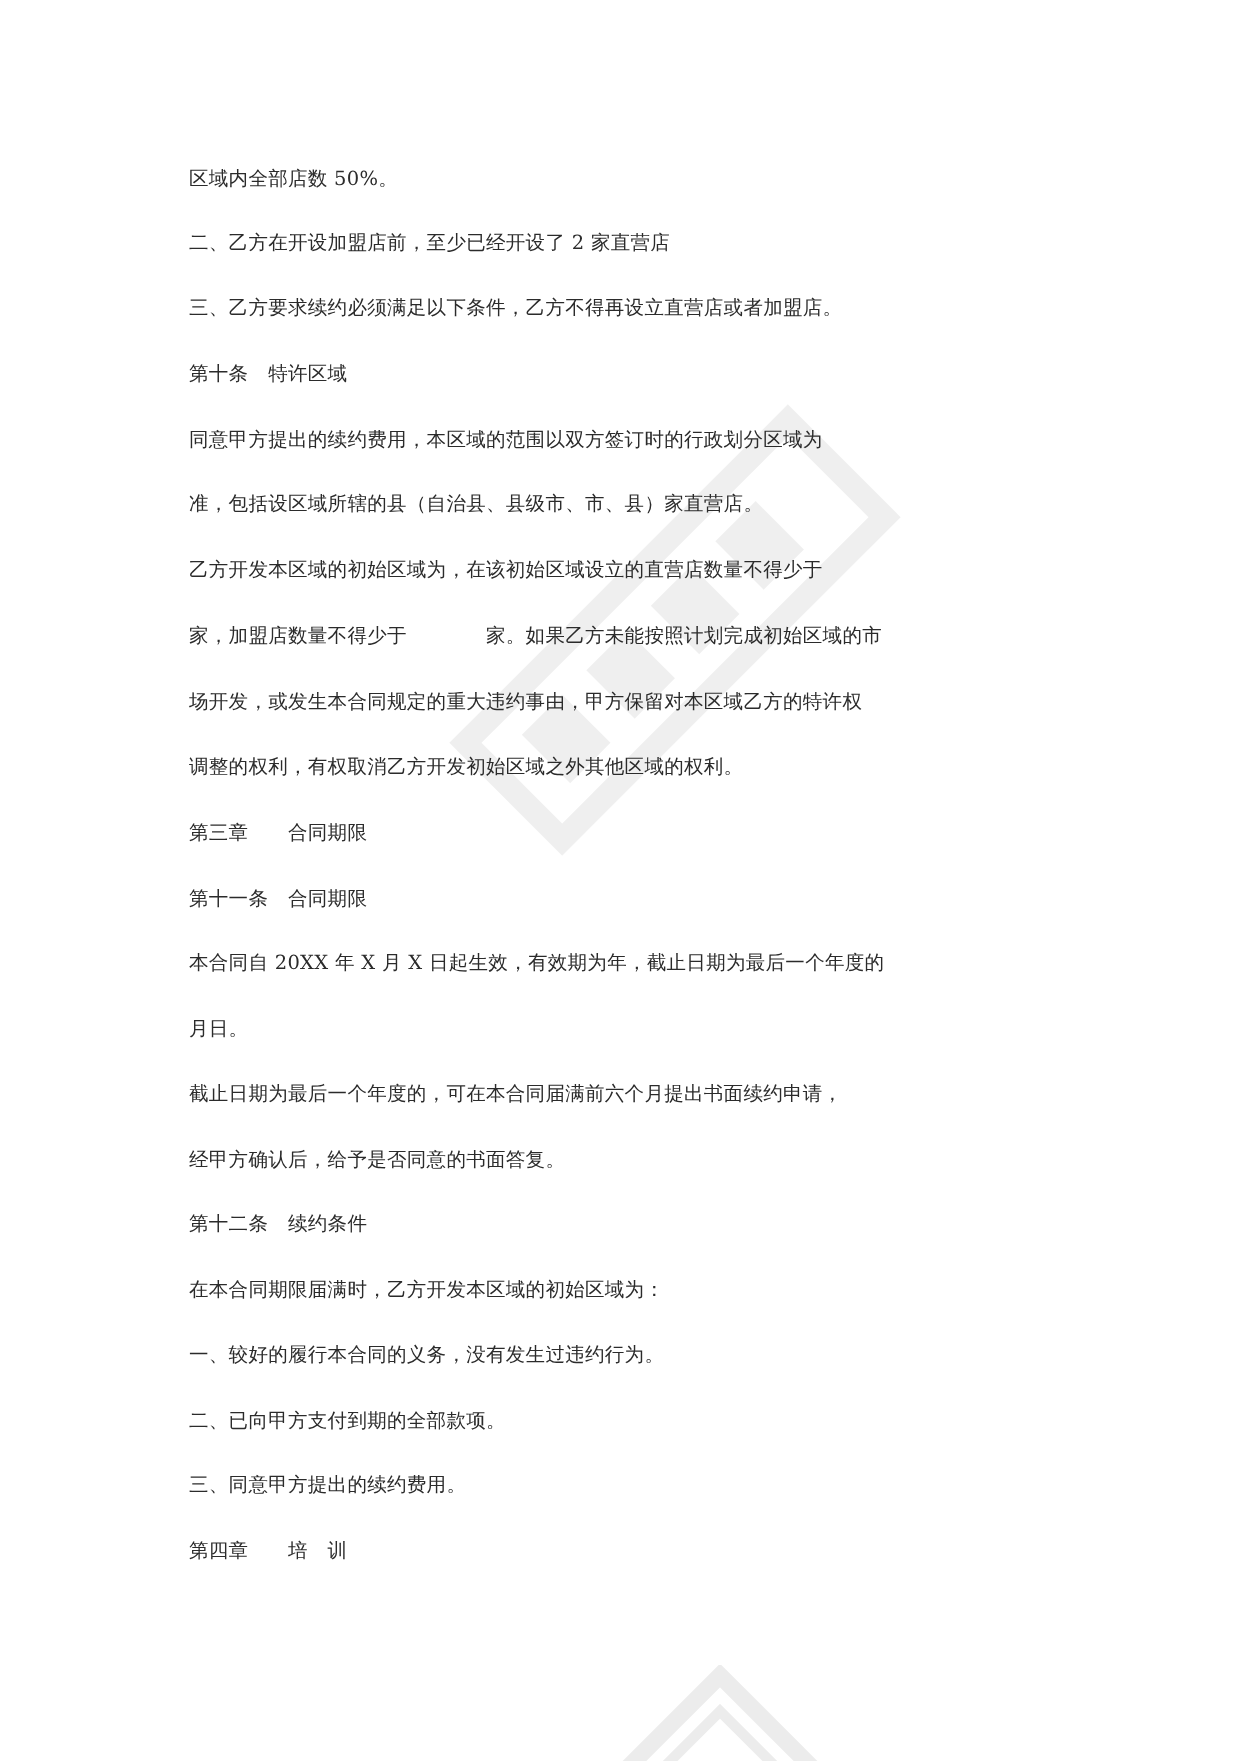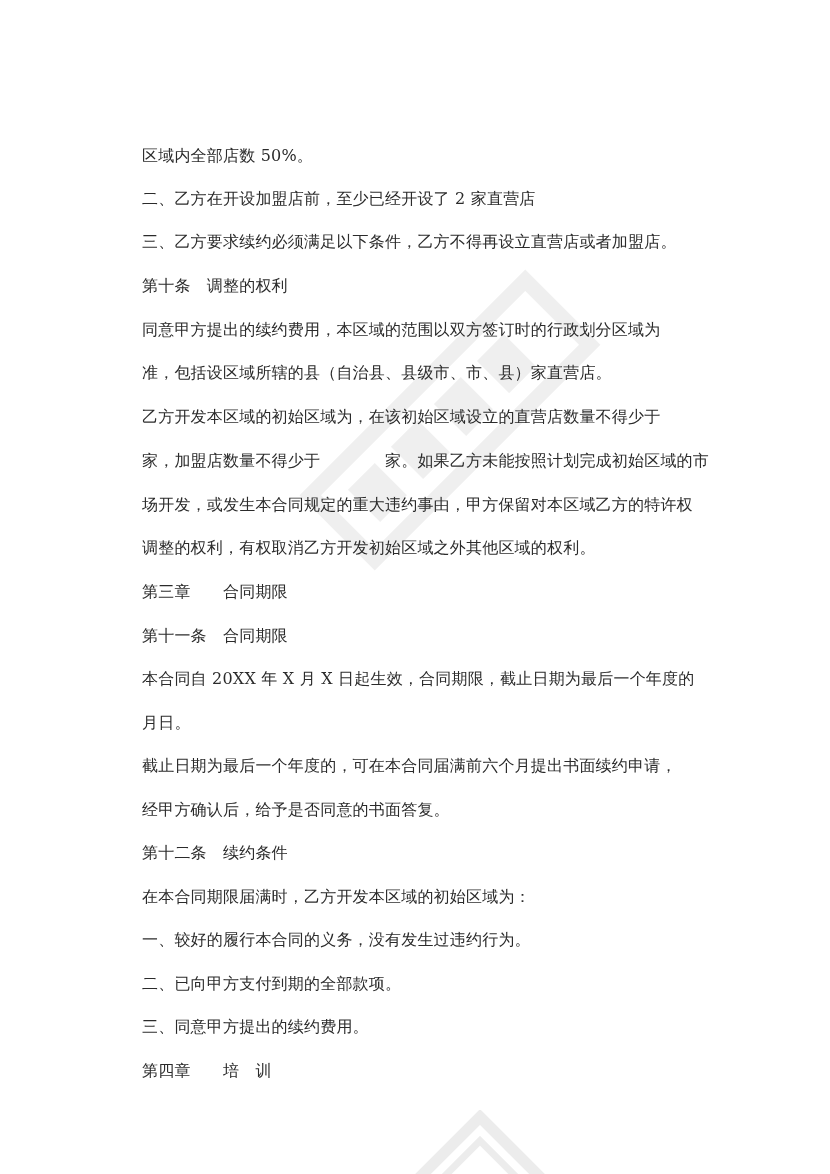--- a/index.html
+++ b/index.html
@@ -42,26 +42,25 @@
       opacity: 0.07;
     }
     .lines {
       position: absolute;
       left: 126px;
       top: 110px;
       width: 590px;
     }
     .line {
       position: absolute;
-      left: 16px;
-      font-size: 16px;
+      left: 0;
+      font-size: 13px;
       line-height: 20px;
       white-space: pre;
       letter-spacing: 0.2px;
-      margin-top: 36px;
     }
   </style>
 </head>
 <body>
 
 <div class="page">
 
   <svg class="watermark" viewBox="0 0 100 100">
     <g transform="rotate(-45 50 50)">
       <rect x="10" y="38" width="80" height="24" fill="none" stroke="#000" stroke-width="4"></rect>
@@ -74,30 +73,30 @@
 
   <svg class="watermark-bottom" viewBox="0 0 100 100">
     <polygon points="50,5 95,50 50,95 5,50" fill="none" stroke="#000" stroke-width="8"></polygon>
     <polygon points="50,22 78,50 50,78 22,50" fill="none" stroke="#000" stroke-width="5"></polygon>
   </svg>
 
   <div class="lines">
     <div class="line" style="top:0px">区域内全部店数 50%。</div>
     <div class="line" style="top:43px">二、乙方在开设加盟店前，至少已经开设了 2 家直营店</div>
     <div class="line" style="top:86px">三、乙方要求续约必须满足以下条件，乙方不得再设立直营店或者加盟店。</div>
-    <div class="line" style="top:130px">第十条　调整的权利</div>
+    <div class="line" style="top:130px">第十条　特许区域</div>
     <div class="line" style="top:174px">同意甲方提出的续约费用，本区域的范围以双方签订时的行政划分区域为</div>
     <div class="line" style="top:217px">准，包括设区域所辖的县（自治县、县级市、市、县）家直营店。</div>
     <div class="line" style="top:261px">乙方开发本区域的初始区域为，在该初始区域设立的直营店数量不得少于</div>
     <div class="line" style="top:305px">家，加盟店数量不得少于　　　　家。如果乙方未能按照计划完成初始区域的市</div>
     <div class="line" style="top:349px">场开发，或发生本合同规定的重大违约事由，甲方保留对本区域乙方的特许权</div>
     <div class="line" style="top:392px">调整的权利，有权取消乙方开发初始区域之外其他区域的权利。</div>
     <div class="line" style="top:436px">第三章　　合同期限</div>
     <div class="line" style="top:480px">第十一条　合同期限</div>
-    <div class="line" style="top:523px">本合同自 20XX 年 X 月 X 日起生效，合同期限，截止日期为最后一个年度的</div>
+    <div class="line" style="top:523px">本合同自 20XX 年 X 月 X 日起生效，有效期为年，截止日期为最后一个年度的</div>
     <div class="line" style="top:567px">月日。</div>
     <div class="line" style="top:610px">截止日期为最后一个年度的，可在本合同届满前六个月提出书面续约申请，</div>
     <div class="line" style="top:654px">经甲方确认后，给予是否同意的书面答复。</div>
     <div class="line" style="top:697px">第十二条　续约条件</div>
     <div class="line" style="top:741px">在本合同期限届满时，乙方开发本区域的初始区域为：</div>
     <div class="line" style="top:784px">一、较好的履行本合同的义务，没有发生过违约行为。</div>
     <div class="line" style="top:828px">二、已向甲方支付到期的全部款项。</div>
     <div class="line" style="top:871px">三、同意甲方提出的续约费用。</div>
     <div class="line" style="top:915px">第四章　　培　训</div>
   </div>

